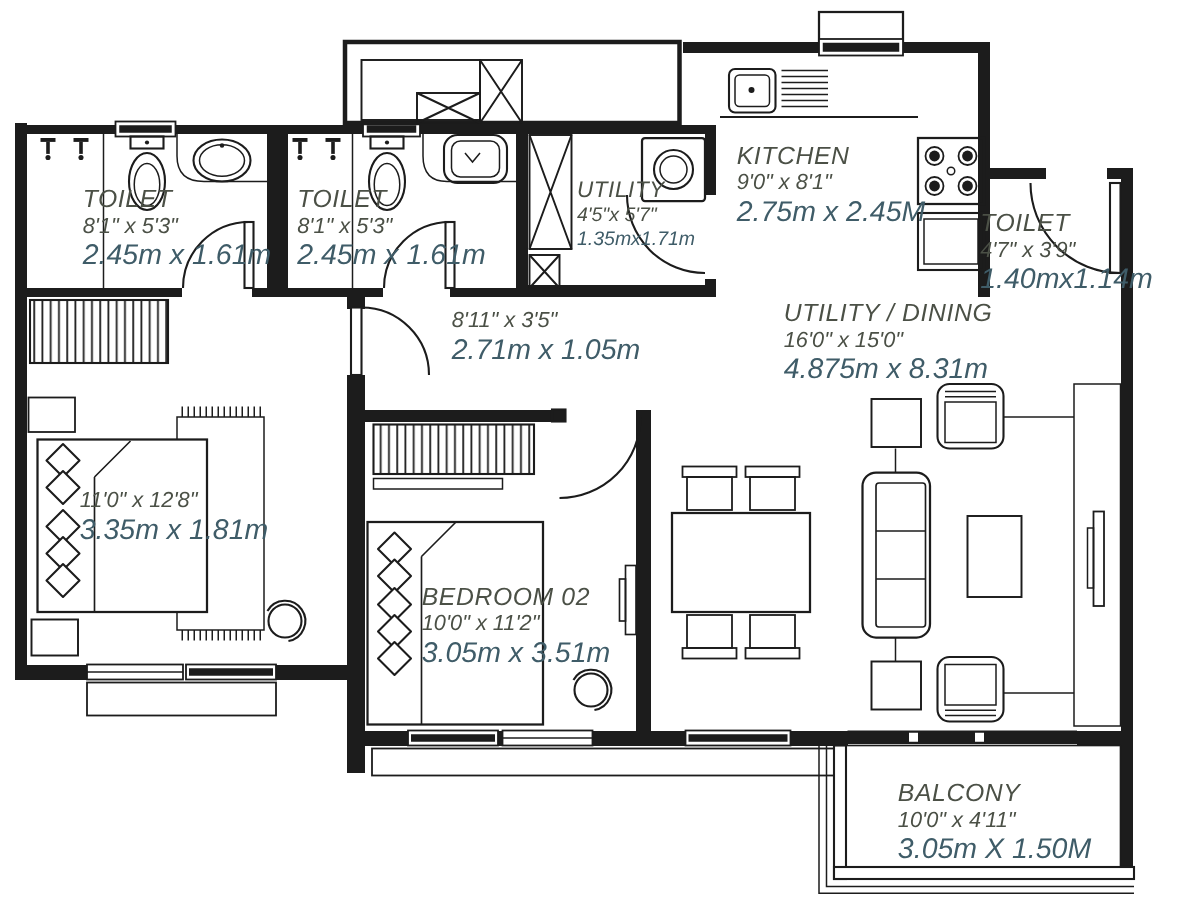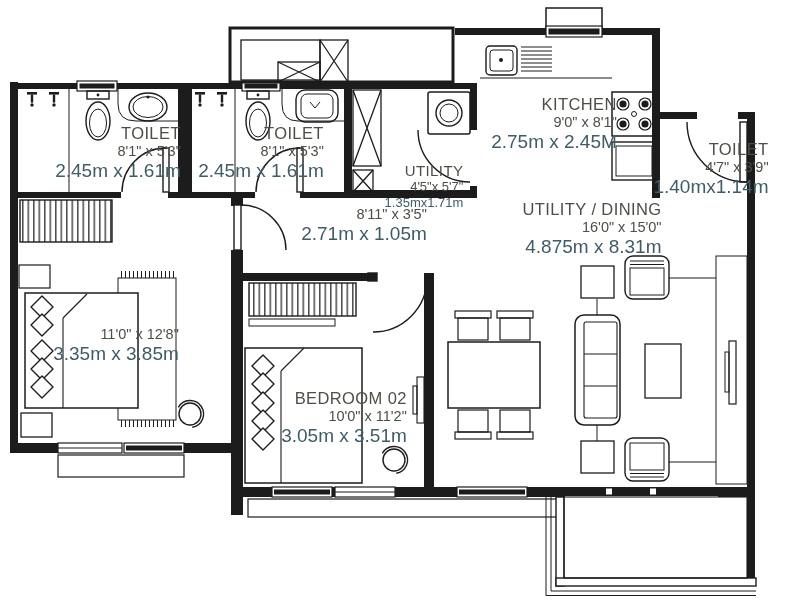--- a/index.html
+++ b/index.html
@@ -1,25 +1,25 @@
 <!DOCTYPE html>
 <html style="--wall: #1c1c1c; --label: #4b5046; --metric: #3f5c68;"><head>
 <meta charset="utf-8">
 <style>
   html,body{margin:0;padding:0;background:#ffffff;}
   .plan{position:relative;width:789px;height:600px;background:#fff;overflow:hidden;
         font-family:"Liberation Sans",sans-serif;}
   .plan svg{position:absolute;left:0;top:0;}
-  .room-label{position:absolute;transform:translateX(-50%);text-align:right;white-space:nowrap;}
+  .room-label{position:absolute;transform:translateX(-50%);text-align:left;white-space:nowrap;font-style:italic;}
   .room-label .nm{display:block;font-size:16.5px;letter-spacing:.4px;line-height:1.16;
                   color:var(--label,#4b5046);}
   .room-label .ft{display:block;font-size:14.5px;line-height:1.17;color:var(--label,#4b5046);}
   .room-label .mt{display:block;font-size:19px;line-height:1.17;color:var(--metric,#3f5c68);}
   .room-label .nm:empty{display:none;}
-  .room-label.sm .nm{font-size:15px;margin-top:44px;}
+  .room-label.sm .nm{font-size:15px;}
   .room-label.sm .ft,.room-label.sm .mt{font-size:13px;}
 </style>
 </head>
 <body>
 
 <div class="plan">
 
 <svg width="789" height="600" viewBox="0 0 789 600">
   <defs>
     <pattern id="vstripes" width="5.5" height="10" patternUnits="userSpaceOnUse">
@@ -378,23 +378,28 @@
 </div>
 
 <div class="room-label" style="left:592px;top:200px">
   <span class="nm">UTILITY / DINING</span>
   <span class="ft">16'0" x 15'0"</span>
   <span class="mt">4.875m x 8.31m</span>
 </div>
 
 <div class="room-label" style="left:116px;top:326px">
   <span class="ft">11'0" x 12'8"</span>
-  <span class="mt">3.35m x 3.85m</span>
+  <span class="mt">3.35m x 1.81m</span>
 </div>
 
 <div class="room-label" style="left:344px;top:389px">
   <span class="nm">BEDROOM 02</span>
   <span class="ft">10'0" x 11'2"</span>
   <span class="mt">3.05m x 3.51m</span>
 </div>
 
+<div class="room-label" style="left:663px;top:520px">
+  <span class="nm">BALCONY</span>
+  <span class="ft">10'0" x 4'11"</span>
+  <span class="mt">3.05m X 1.50M</span>
+</div>
 
 </div>
 
 </body></html>

